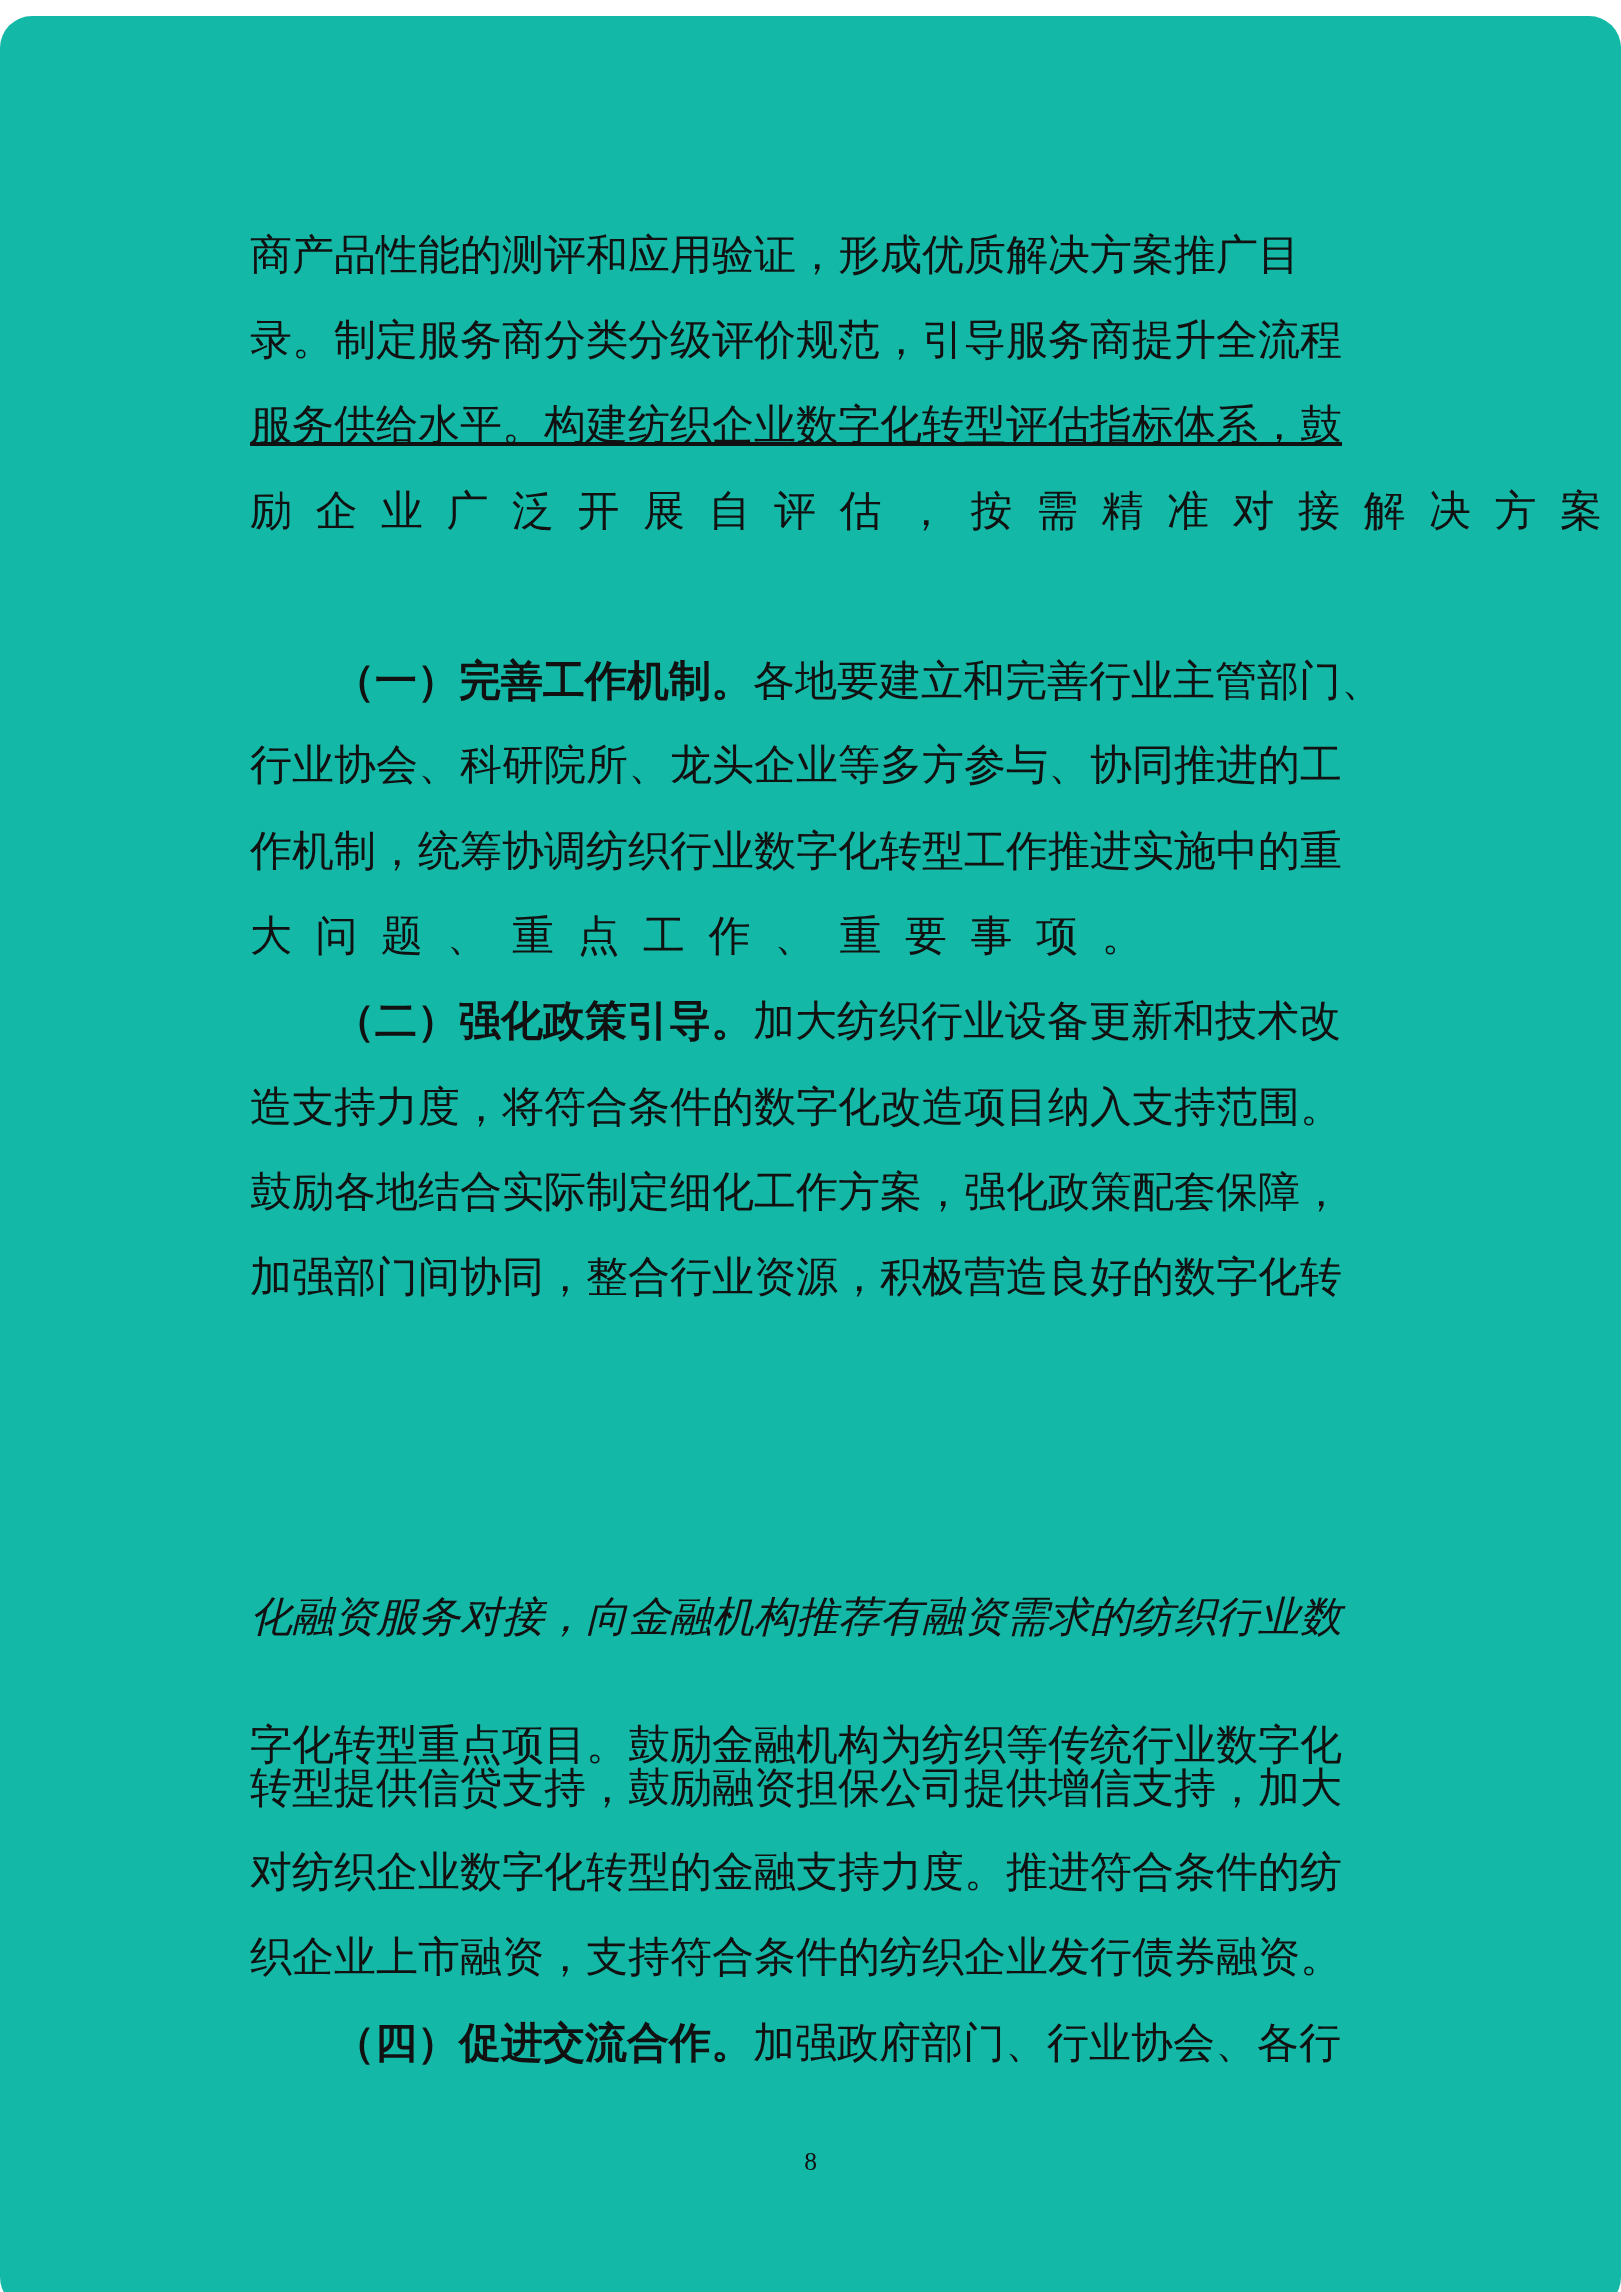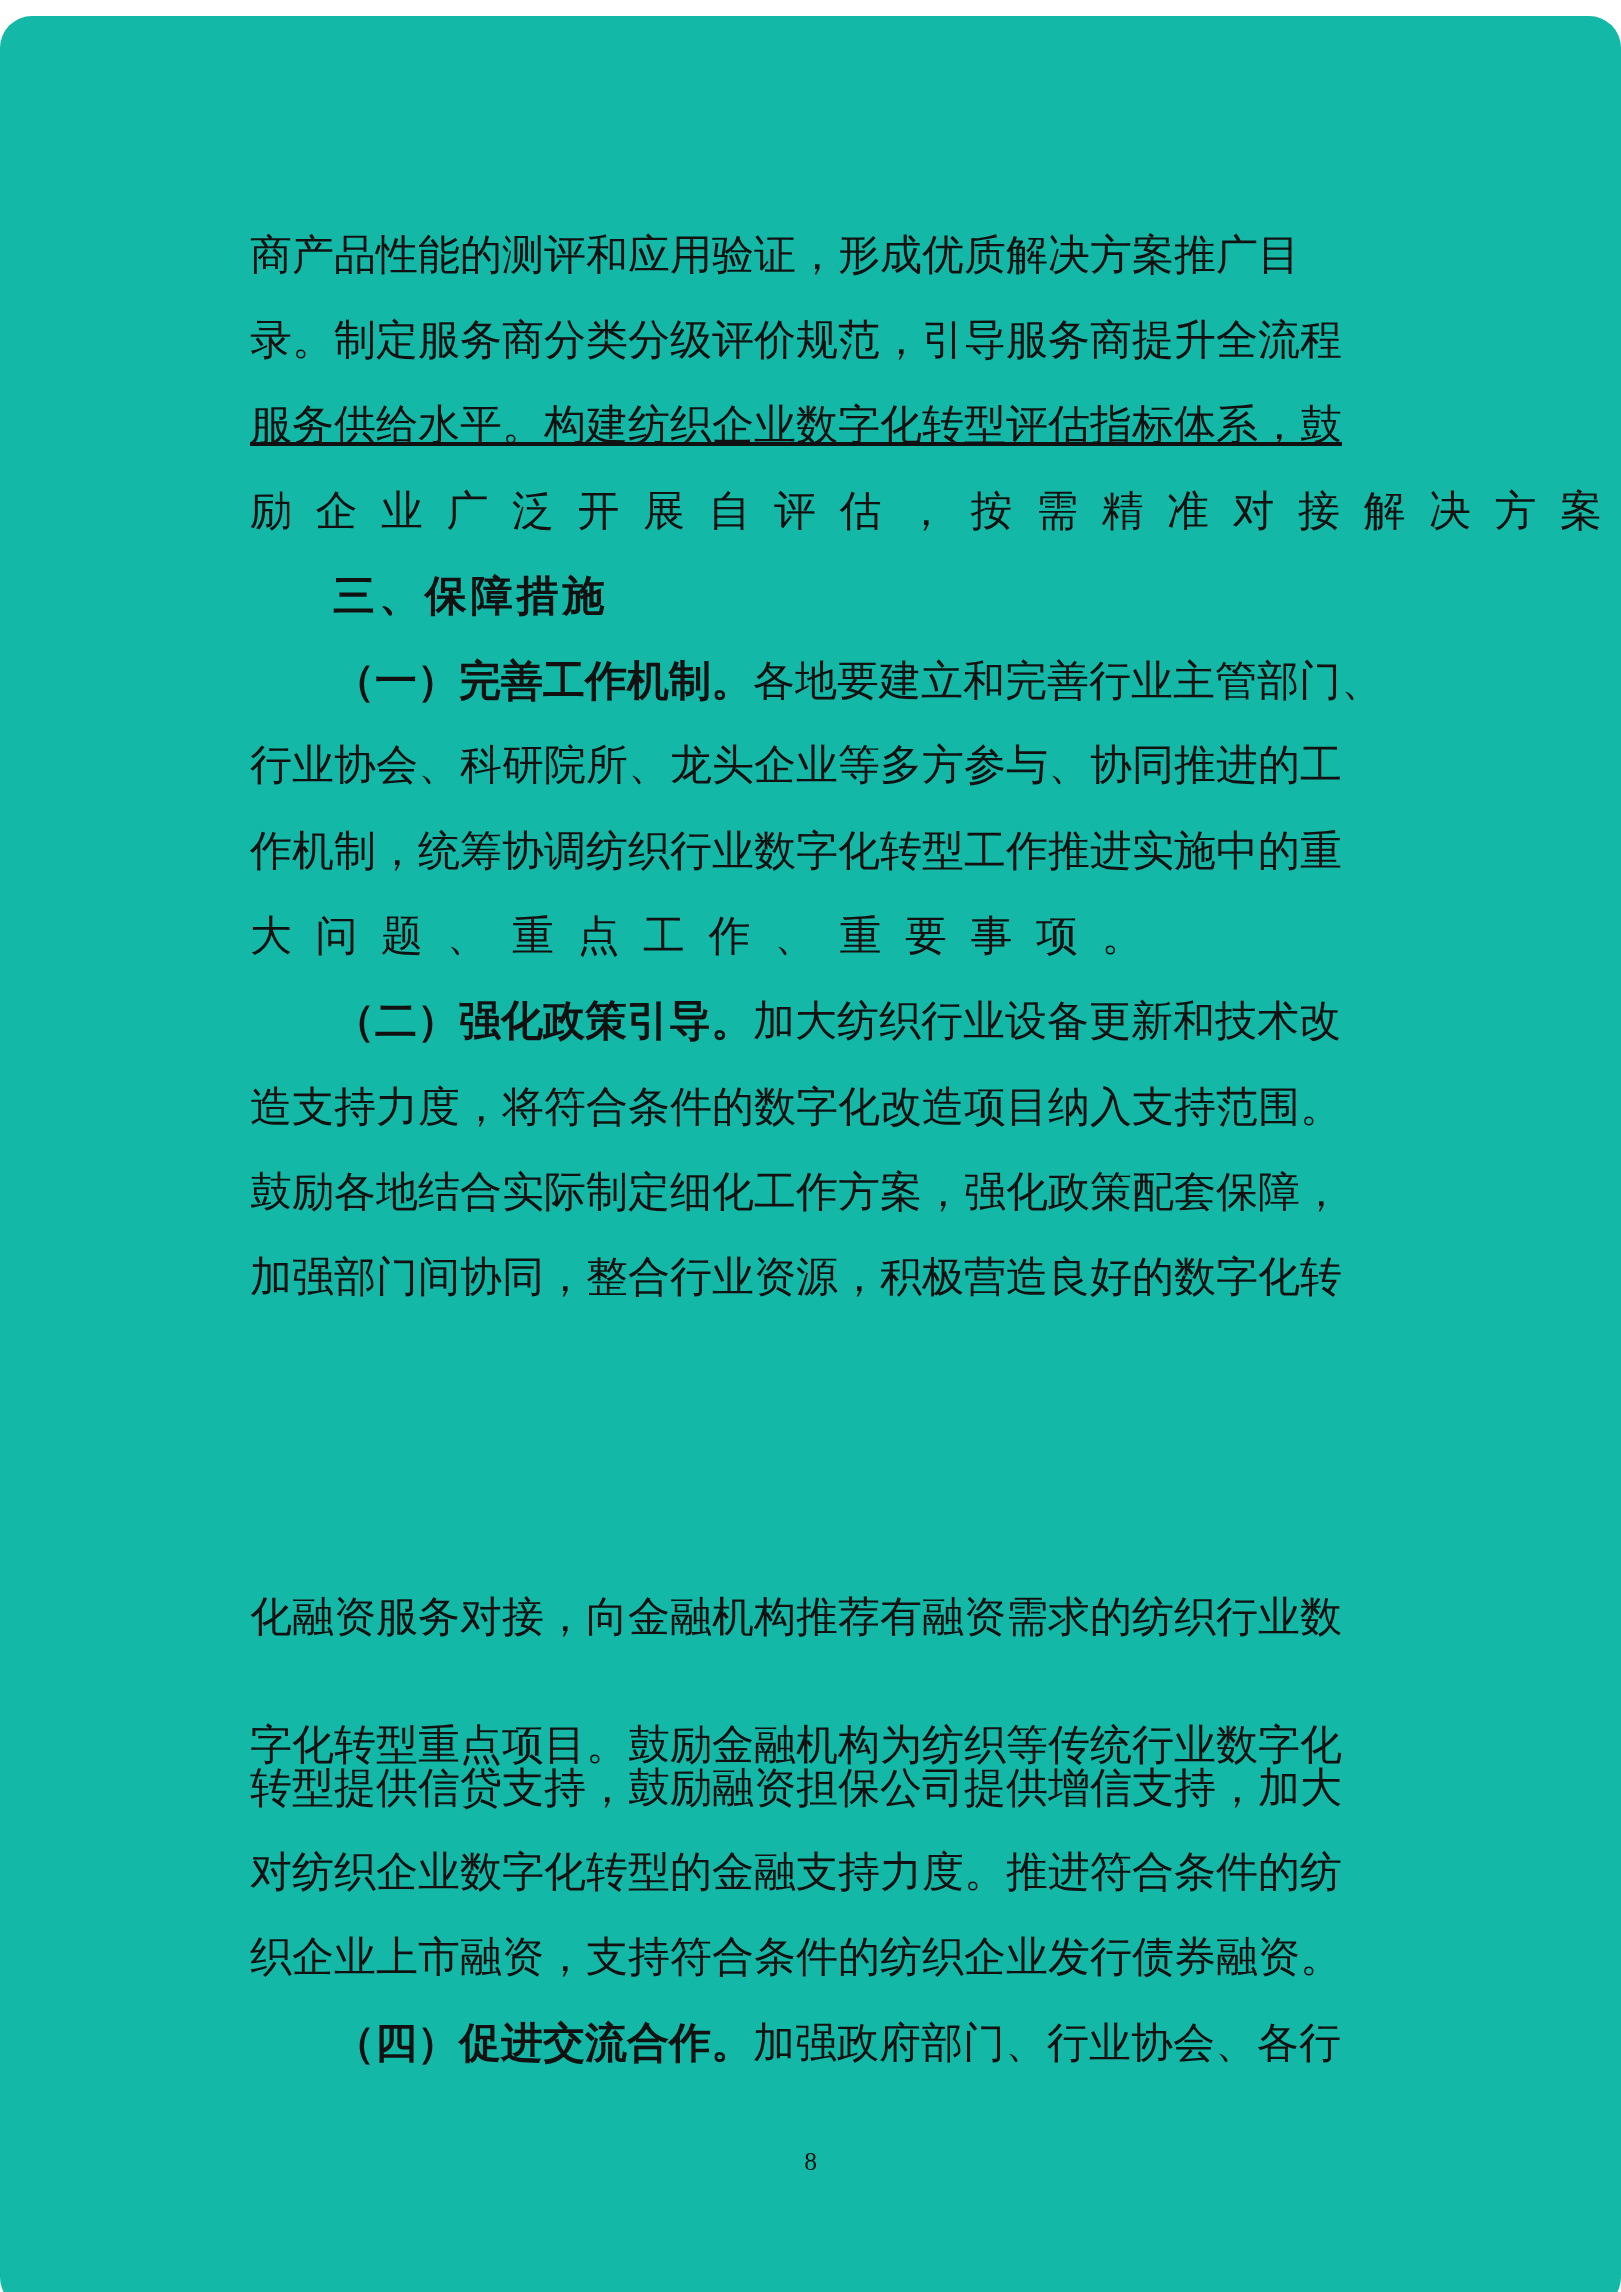--- a/index.html
+++ b/index.html
@@ -40,33 +40,32 @@
 </head>
 <body>
 
 <div class="page">
 
   <div class="line" style="top: 209px; letter-spacing: 0px; text-align-last: left;"><span>商产品性能的测评和应用验证，形成优质解决方案推广目</span></div>
   <div class="line" style="top: 294px; letter-spacing: 0px; text-align-last: left;"><span>录。制定服务商分类分级评价规范，引导服务商提升全流程</span></div>
   <div class="line" style="top: 379px; letter-spacing: 0px; text-align-last: left; text-decoration: underline;"><span>服务供给水平。构建纺织企业数字化转型评估指标体系，鼓</span></div>
   <div class="line last" style="top:465px"><span>励企业广泛开展自评估，按需精准对接解决方案服务商。</span></div>
 
-  <div class="line indent heading" style="top:550px"><span>三、保障措施</span></div>
 
   <div class="line indent" style="top: 635px; letter-spacing: 0px; text-align-last: left;"><span class="lead">（一）完善工作机制。</span><span>各地要建立和完善行业主管部门、</span></div>
   <div class="line" style="top: 719px; letter-spacing: 0px; text-align-last: left;"><span>行业协会、科研院所、龙头企业等多方参与、协同推进的工</span></div>
   <div class="line" style="top: 805px; letter-spacing: 0px; text-align-last: left;"><span>作机制，统筹协调纺织行业数字化转型工作推进实施中的重</span></div>
   <div class="line last" style="top:890px"><span>大问题、重点工作、重要事项。</span></div>
 
   <div class="line indent" style="top: 975px; letter-spacing: 0px; text-align-last: left;"><span class="lead">（二）强化政策引导。</span><span>加大纺织行业设备更新和技术改</span></div>
   <div class="line" style="top: 1061px; letter-spacing: 0px; text-align-last: left;"><span>造支持力度，将符合条件的数字化改造项目纳入支持范围。</span></div>
   <div class="line" style="top: 1146px; letter-spacing: 0px; text-align-last: left;"><span>鼓励各地结合实际制定细化工作方案，强化政策配套保障，</span></div>
   <div class="line" style="top: 1231px; letter-spacing: 0px; text-align-last: left;"><span>加强部门间协同，整合行业资源，积极营造良好的数字化转</span></div>
 
-  <div class="line" style="top: 1571px; letter-spacing: 0px; text-align-last: left;"><span>化融资服务对接，向金融机构推荐有融资需求的纺织行业数</span></div>
+  <div class="line" style="top: 1571px; letter-spacing: 0px; text-align-last: left; font-style: italic;"><span>化融资服务对接，向金融机构推荐有融资需求的纺织行业数</span></div>
   <div class="line" style="top: 1656px; letter-spacing: 0px; text-align-last: left; margin-top: 43px;"><span>字化转型重点项目。鼓励金融机构为纺织等传统行业数字化</span></div>
   <div class="line" style="top: 1742px; letter-spacing: 0px; text-align-last: left;"><span>转型提供信贷支持，鼓励融资担保公司提供增信支持，加大</span></div>
   <div class="line" style="top: 1826px; letter-spacing: 0px; text-align-last: left;"><span>对纺织企业数字化转型的金融支持力度。推进符合条件的纺</span></div>
   <div class="line" style="top: 1911px; letter-spacing: 0px; text-align-last: left;"><span>织企业上市融资，支持符合条件的纺织企业发行债券融资。</span></div>
 
   <div class="line indent" style="top: 1997px; letter-spacing: 0px; text-align-last: left;"><span class="lead">（四）促进交流合作。</span><span>加强政府部门、行业协会、各行</span></div>
 
   <div class="pagenum">8</div>
 </div>
 

